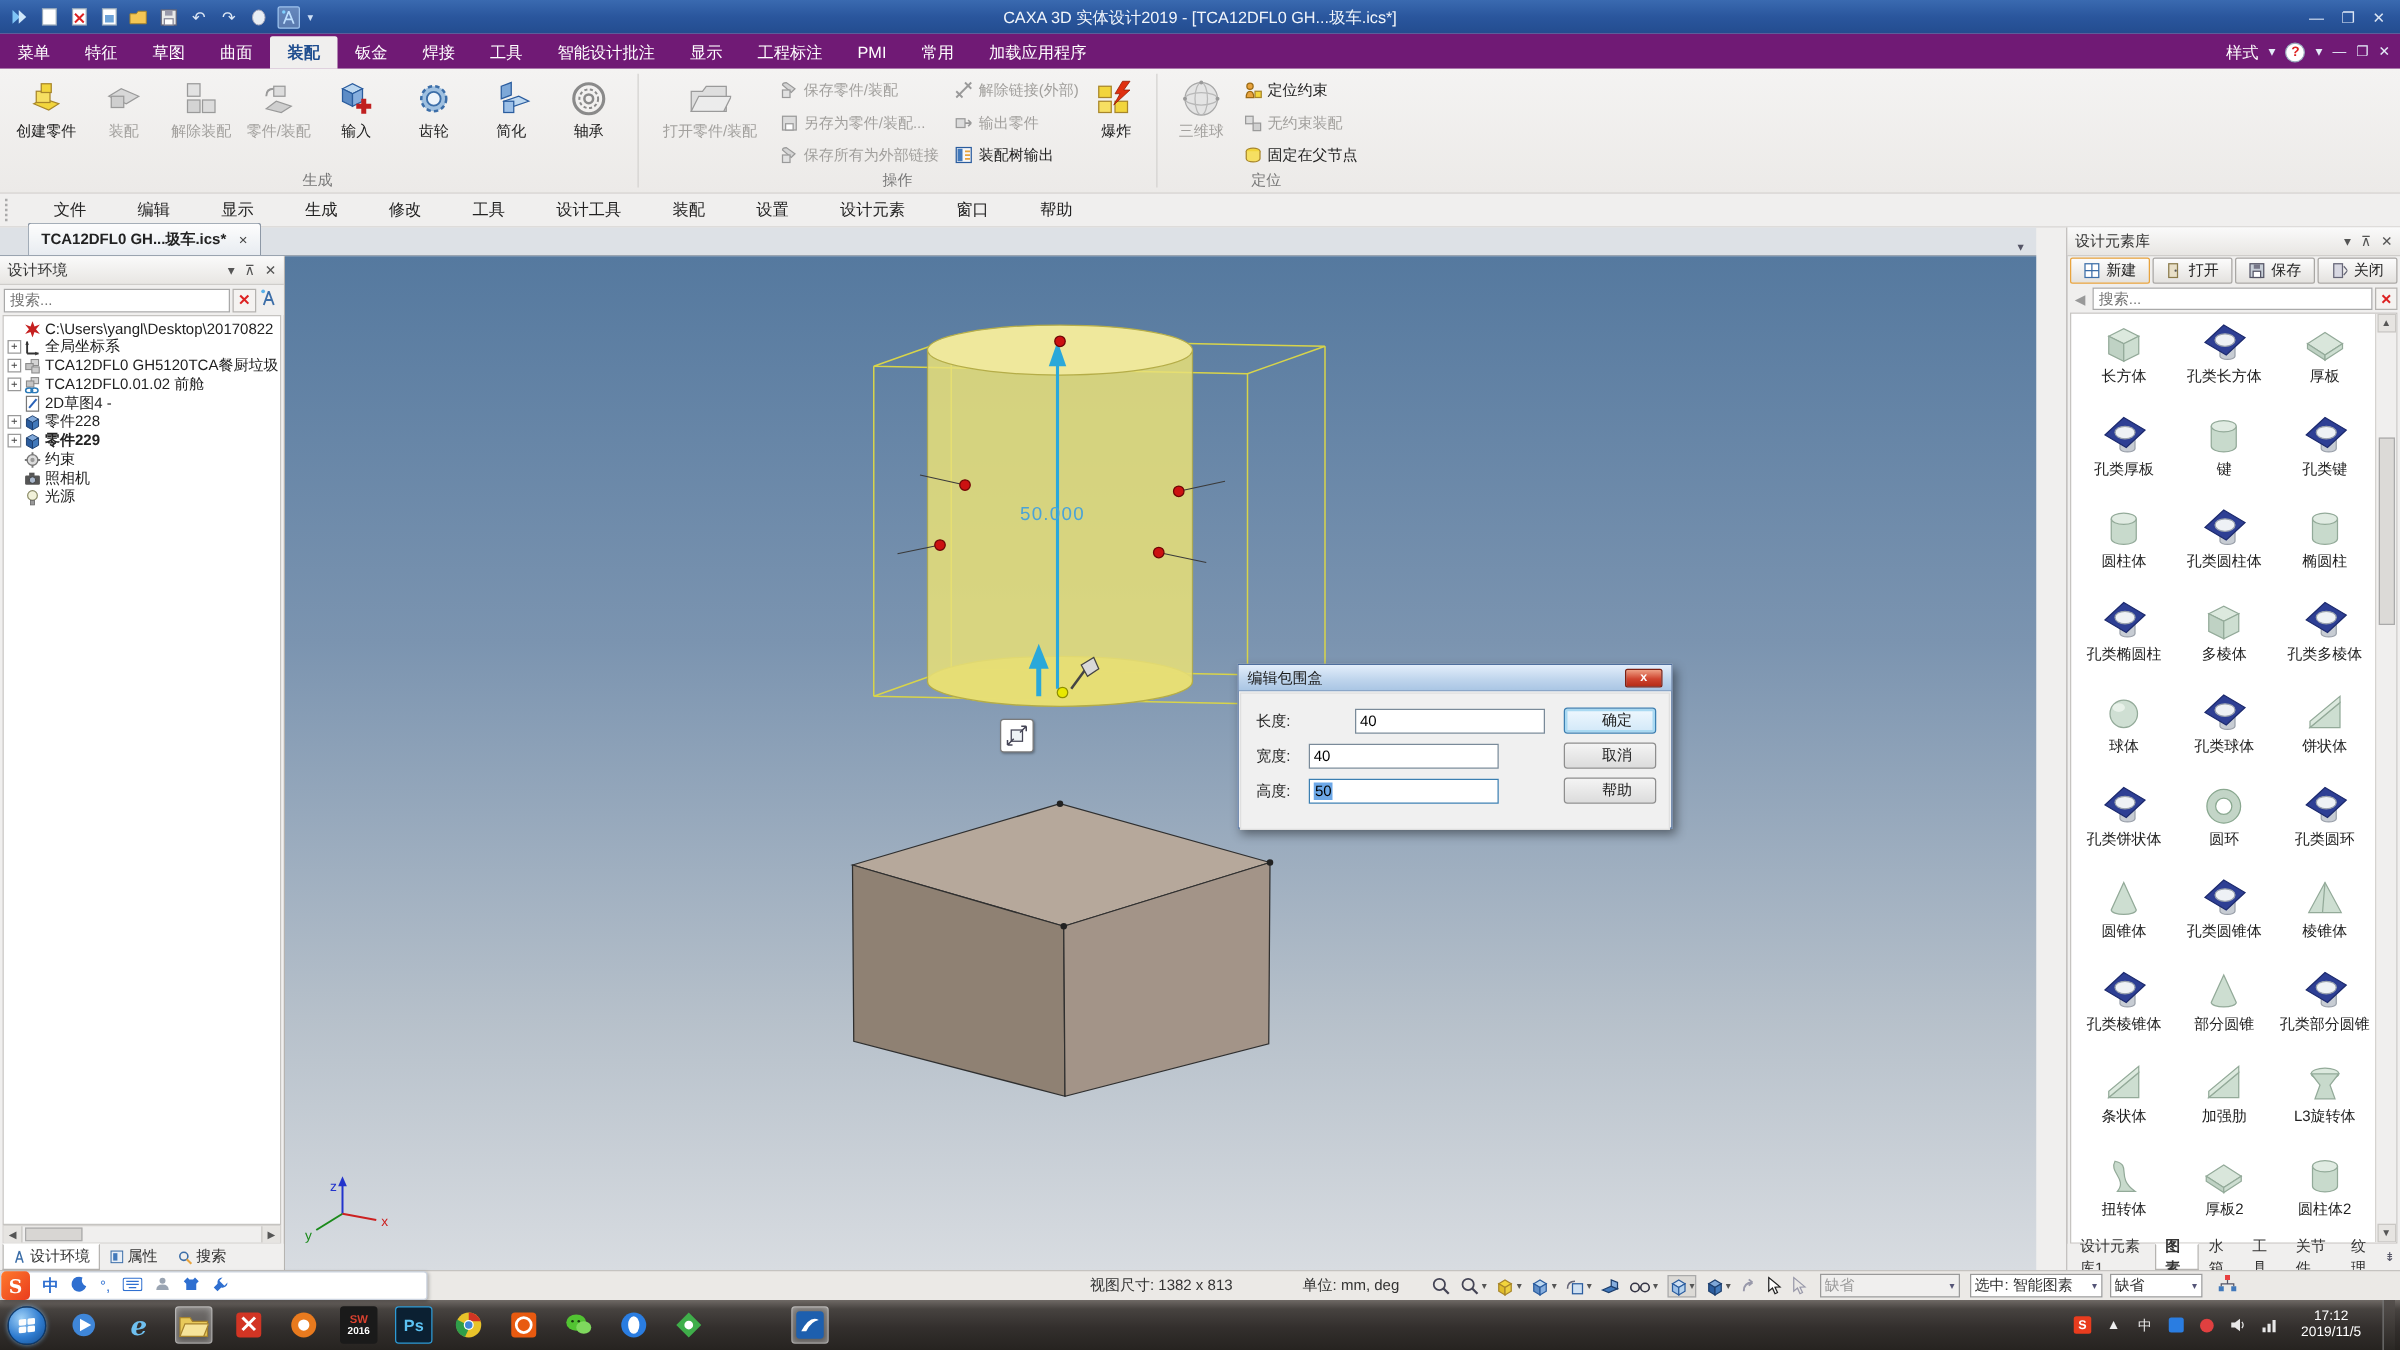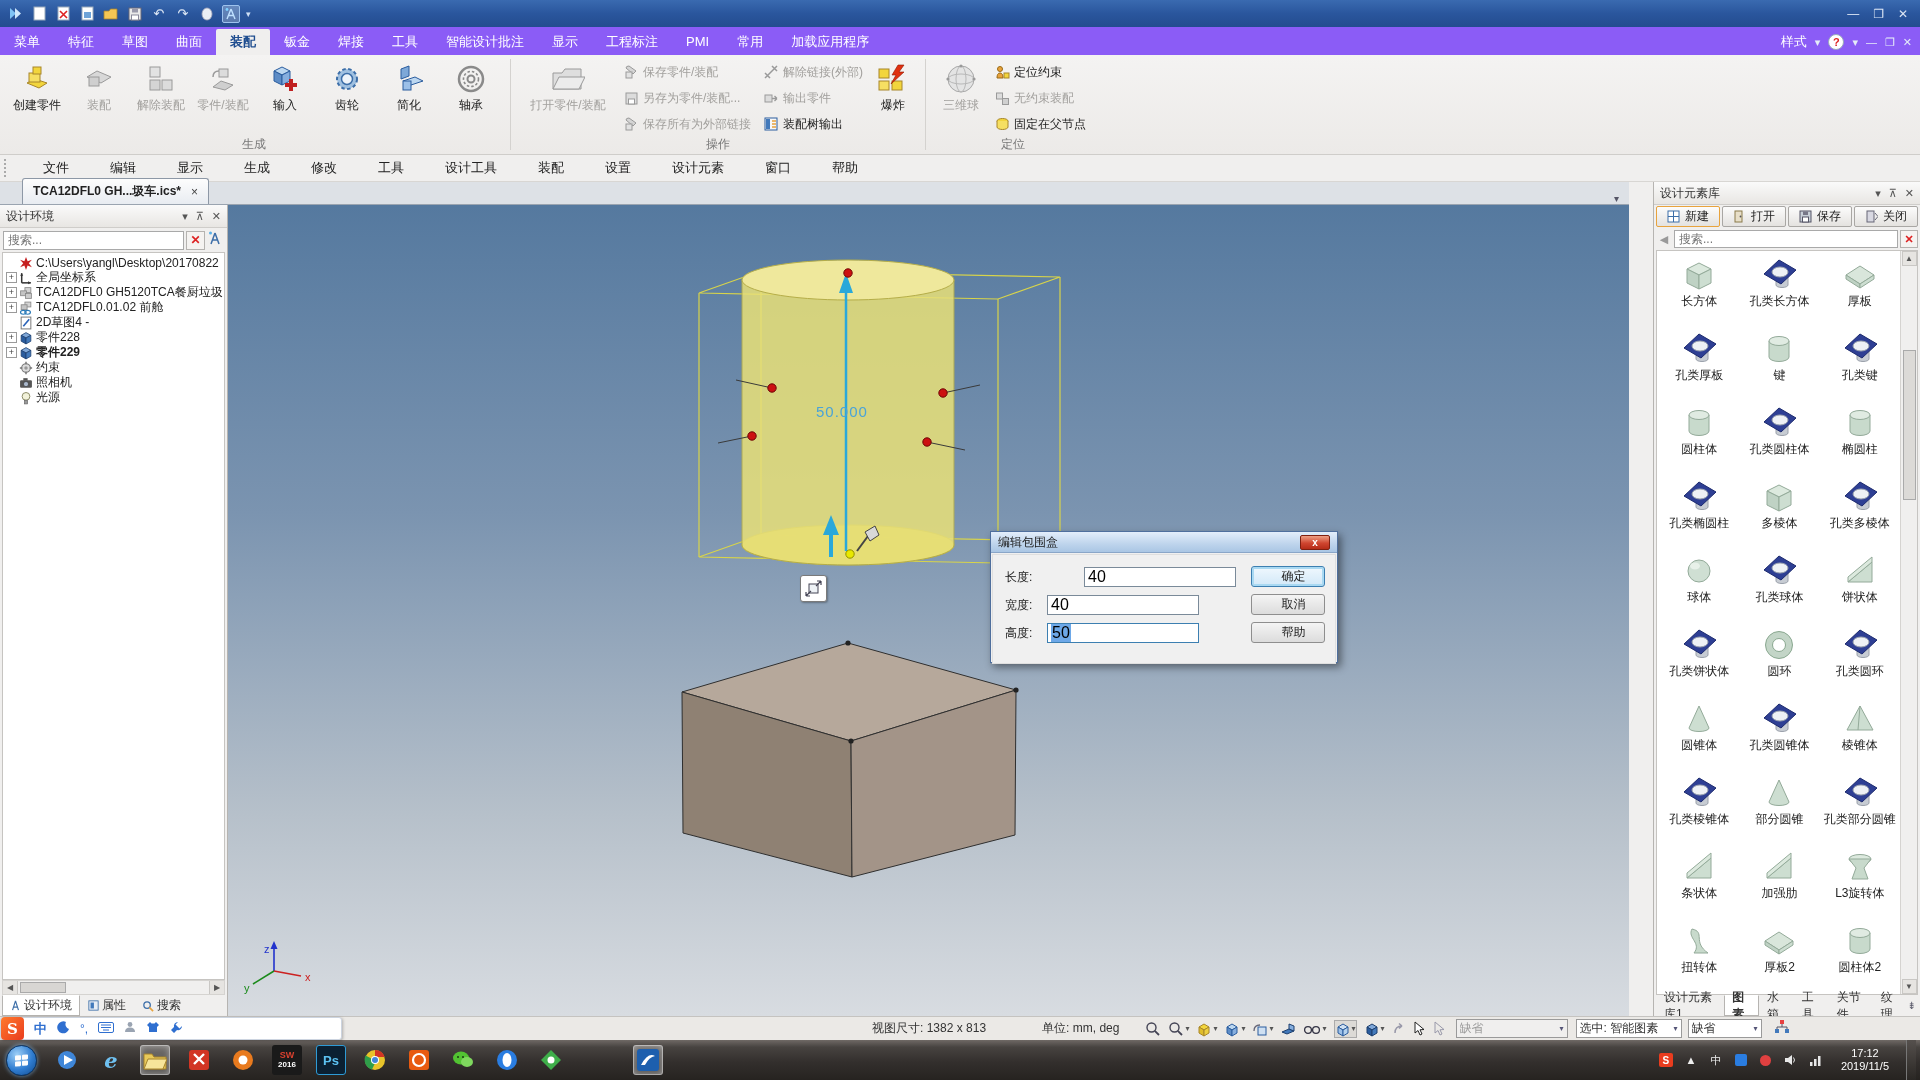--- a/index.html
+++ b/index.html
@@ -11,21 +11,21 @@
   .titlebar { position:absolute; left:0; top:0; width:1920px; height:27px;
     background:linear-gradient(180deg,#3a6ab0 0%,#2a569d 50%,#234c8f 100%); display:flex; align-items:center; color:#fff; }
   .qat { display:flex; align-items:center; gap:6px; padding-left:6px; }
   .qicon { width:18px; height:18px; display:inline-flex; align-items:center; justify-content:center; font-size:13px; }
   .qicon.sel { background:rgba(255,255,255,.25); border:1px solid #9ec3ee; border-radius:2px; }
   .qcaret { color:#cfe0f5; font-size:9px; }
   .tbtitle { position:absolute; left:0; right:0; text-align:center; font-size:13px; color:#f2f6fb; pointer-events:none; }
   .winbtns { margin-left:auto; display:flex; gap:14px; padding-right:12px; font-size:12px; color:#dce6f4; z-index:2; }
 
   
-  .tabsrow { position:absolute; left:0; top:27px; width:1920px; height:28px; background:#8b5cf6; display:flex; align-items:flex-end; color:#fff; }
+  .tabsrow { position:absolute; left:0; top:27px; width:1920px; height:28px; background:#701a75; display:flex; align-items:flex-end; color:#fff; }
   .rtab { padding:0 14px; line-height:26px; font-size:13px; cursor:default; }
   .rtab.active { background:#f0efee; color:#1f4d8f; border-radius:2px 2px 0 0; font-weight:bold; }
   .tabs-right { margin-left:auto; display:flex; align-items:center; gap:8px; padding-right:8px; line-height:26px; font-size:13px; }
   .helpq { width:16px; height:16px; border-radius:50%; background:#fff; color:#d22; font-weight:bold; font-size:11px; display:inline-flex; align-items:center; justify-content:center; border:1px solid #9ab; }
   .mini { font-size:11px; color:#e4ecf8; }
 
   
   .ribbon { position:absolute; left:0; top:55px; width:1920px; height:100px; background:linear-gradient(180deg,#f4f3f2,#eceae8); border-bottom:1px solid #cfcdca; display:flex; }
   .rgroup { position:relative; padding:4px 8px 18px 8px; display:flex; align-items:flex-start; gap:4px; }
   .glabel { position:absolute; bottom:1px; left:0; right:0; text-align:center; color:#777; font-size:12px; }
@@ -83,21 +83,21 @@
   .dimlabel { position:absolute; left:588px; top:198px; color:#4aa3d8; font-size:15px; letter-spacing:1px; }
   .boxbtn { position:absolute; left:572px; top:370px; width:27px; height:27px; background:#fff; border:1px solid #7a7a7a; border-radius:3px; box-shadow:1px 1px 2px rgba(0,0,0,.3); display:flex; align-items:center; justify-content:center; }
 
   
   .dialog { position:absolute; left:762px; top:326px; width:348px; height:132px; background:#f0f0f0; border:1px solid #4f6f9d; box-shadow:3px 4px 8px rgba(0,0,0,.45); }
   .dtitle { height:21px; background:linear-gradient(180deg,#e3eefb,#bed4ec 60%,#aac6e4); border-bottom:1px solid #8aa6c8; display:flex; align-items:center; padding:0 7px; font-size:12px; color:#1a1a1a; }
   .dclose { margin-left:auto; width:30px; height:15px; background:linear-gradient(180deg,#ee9f84,#cf4530 55%,#b52c18); border:1px solid #7e1f10; border-radius:2px; color:#fff; font-size:10px; font-weight:bold; display:flex; align-items:center; justify-content:center; }
   .dbody { position:relative; height:110px; border:1px solid #dfdfdf; margin:1px; background:#f0f0f0; }
   .drow { position:absolute; left:12px; display:flex; align-items:center; }
   .drow .dl { width:42px; font-size:12px; }
-  .drow input, .dfield { width:152px; height:20px; border:1px solid #7a8a99; background:#fff; font-size:16px; font-family:inherit; padding:4px 3px; }
+  .drow input, .dfield { width:152px; height:20px; border:1px solid #7a8a99; background:#fff; font-size:12px; font-family:inherit; padding:4px 3px; }
   .dfield { display:flex; align-items:center; border:1px solid #3c7fb1; }
   .dfield .sel { background:#6da8e8; color:#000; padding:0 1px; }
   .dbtn { position:absolute; left:258px; width:74px; height:21px; background:linear-gradient(180deg,#f4f4f4,#dcdcdc); border:1px solid #8e8e8e; border-radius:3px; font-size:12px; display:flex; align-items:center; justify-content:center;padding-left:11px; }
   .dbtn.focus { border:1px solid #3c7fb1; box-shadow:0 0 0 2px #a9d9f2 inset; background:linear-gradient(180deg,#f0f8fe,#d1e8f8); }
 
   
   .rightpanel { position:absolute; right:0; top:182px; width:267px; height:834px; background:#f0efee; border-left:1px solid #b6b4b1; display:flex; flex-direction:column; }
   .rtoolbar { height:23px; display:flex; gap:2px; padding:1px 2px; }
   .rtbtn { flex:1; display:flex; align-items:center; justify-content:center; gap:5px; border:1px solid #a9a7a4; background:linear-gradient(180deg,#fcfcfc,#e4e2df); border-radius:2px; font-size:12px; }
   .rtbtn.first { border-color:#e8a33d; }
@@ -298,20 +298,21 @@
           </svg>
         </span>
       <span class="qicon sel">
           <svg width="14" height="14" viewBox="0 0 14 14">
             <path d="M7,2 L3,12 M7,2 L11,12 M4.5,8.5 L9.5,8.5" stroke="#bfe0ff" stroke-width="1.4" fill="none"></path>
             <circle cx="3" cy="2.5" r="1.4" fill="#7fd0ff"></circle>
           </svg>
         </span>
       <span class="qcaret">▾</span>
     </div>
+    <div class="tbtitle">CAXA 3D 实体设计2019 - [TCA12DFL0 GH...圾车.ics*]</div>
     <div class="winbtns">
       <span>—</span>
       <span>❐</span>
       <span>✕</span>
     </div>
   </div>
 
   <div class="tabsrow">
     <span class="rtab">菜单</span>
     <span class="rtab">特征</span>

